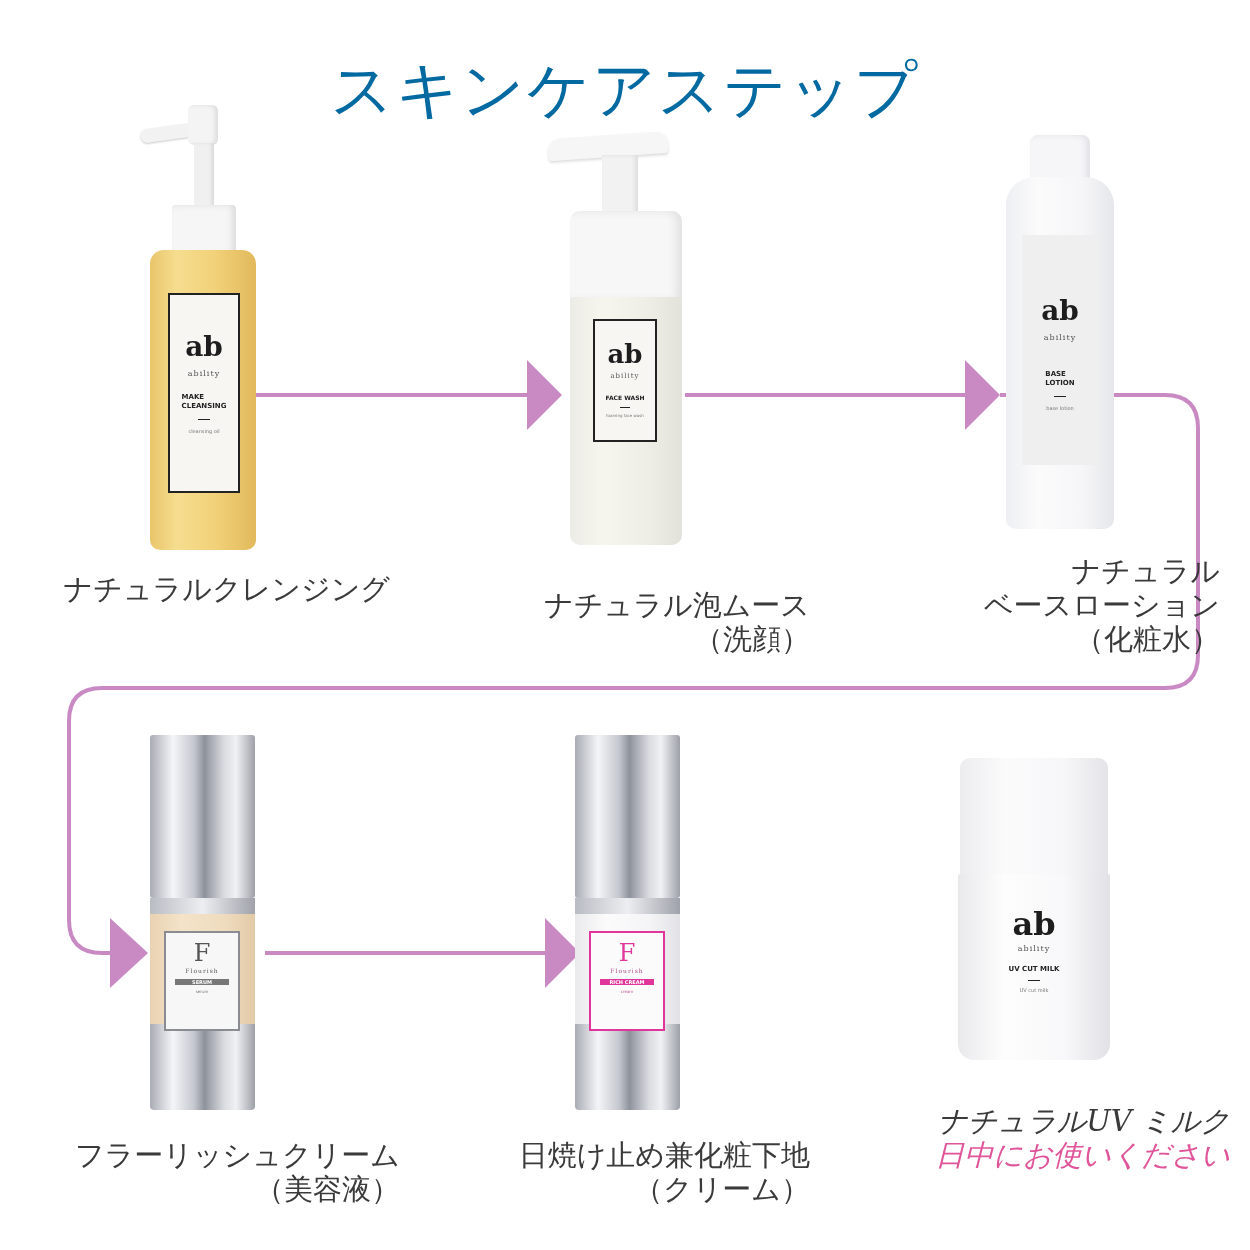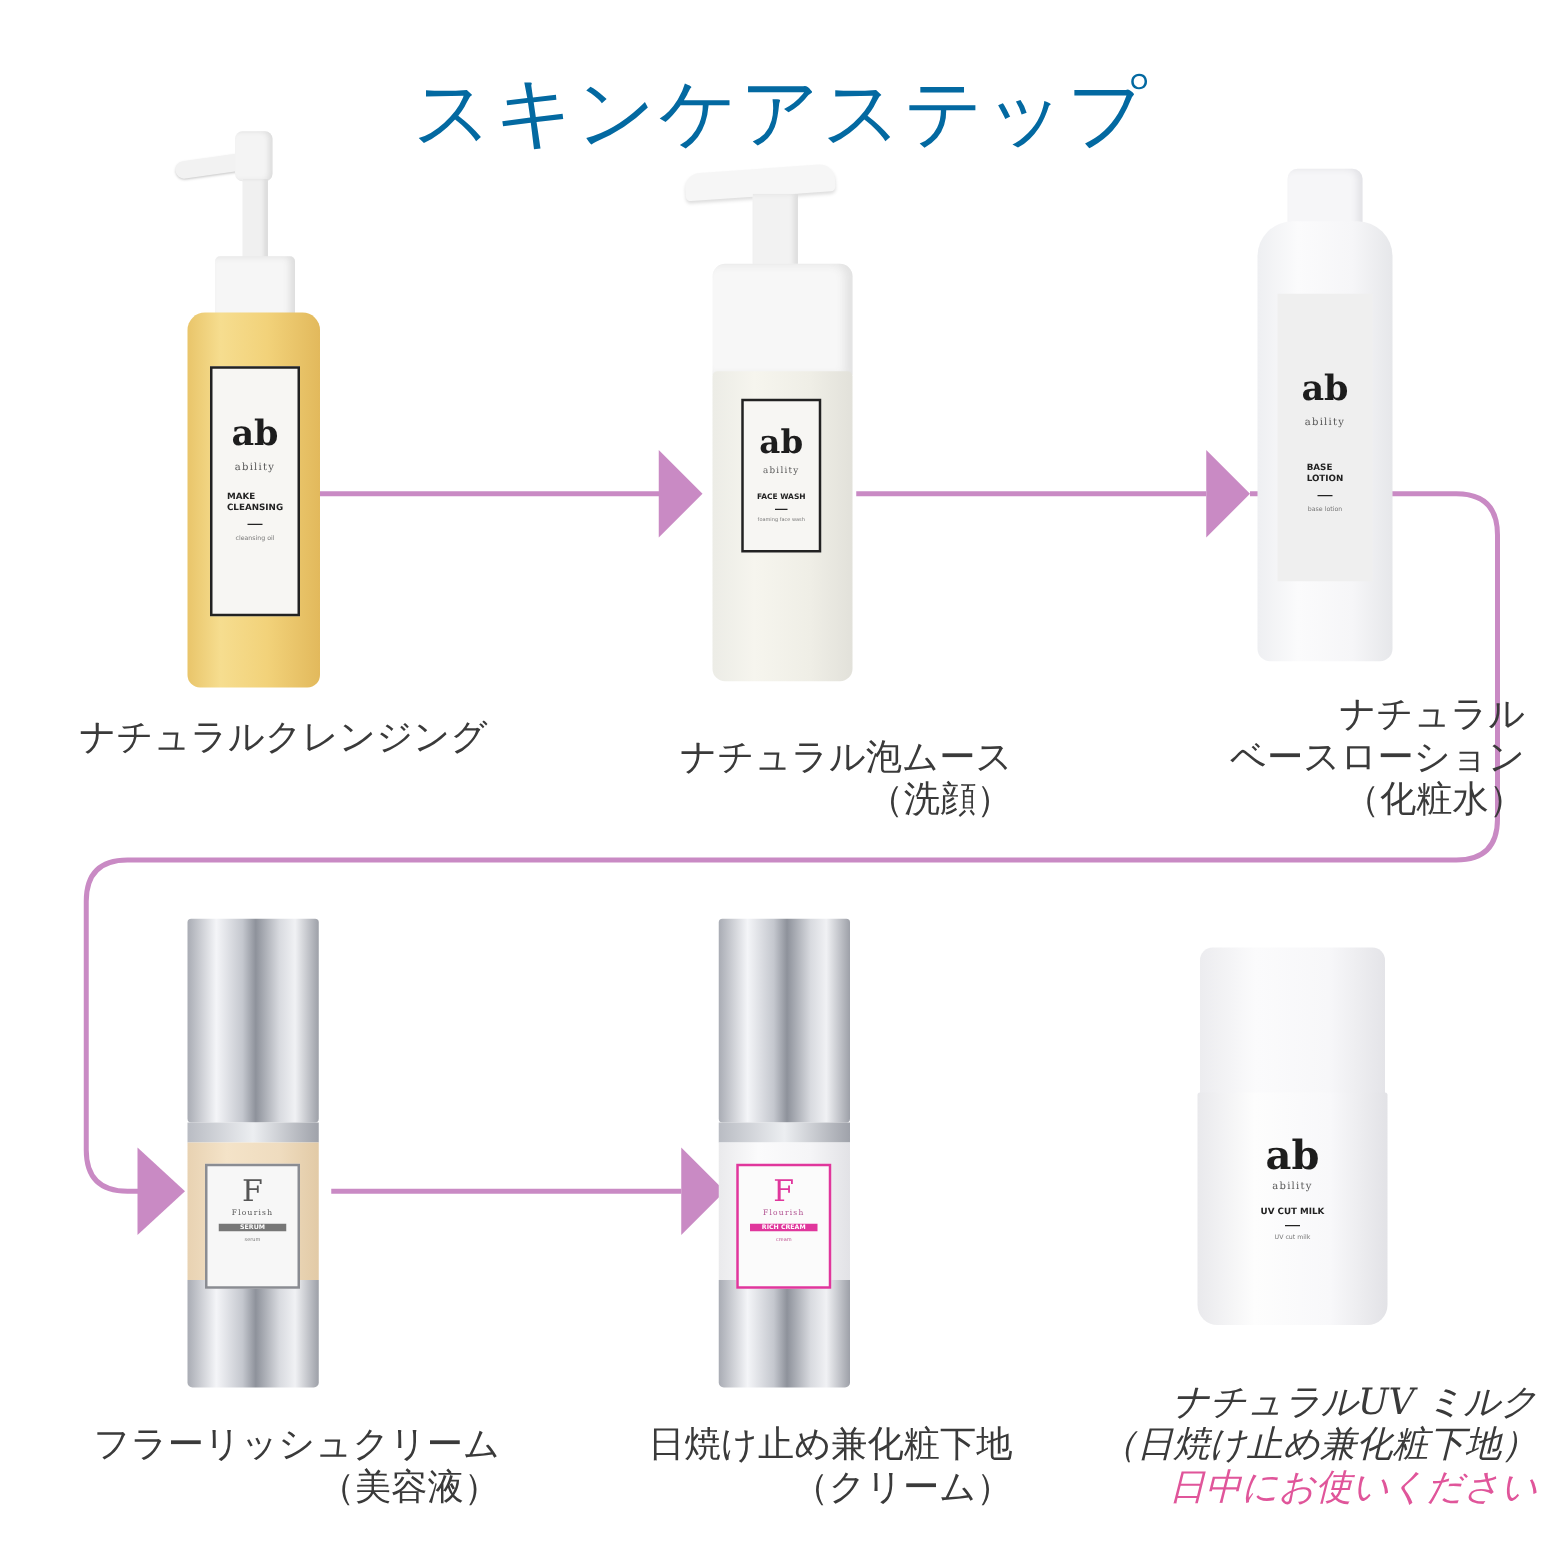--- a/index.html
+++ b/index.html
@@ -145,15 +145,14 @@
   <div>（美容液）</div>
 </div>
 
 <div class="caption" style="left:440px;top:1116px;width:370px;">
   <div>日焼け止め兼化粧下地</div>
   <div>（クリーム）</div>
 </div>
 
 <div class="caption" style="left:860px;top:1082px;width:370px;font-style:italic;">
   <div>ナチュラルUV ミルク</div>
-  <div>（日焼け止め兼化粧下地）</div>
   <div class="note">日中にお使いください</div>
 </div>
 
 </body></html>

